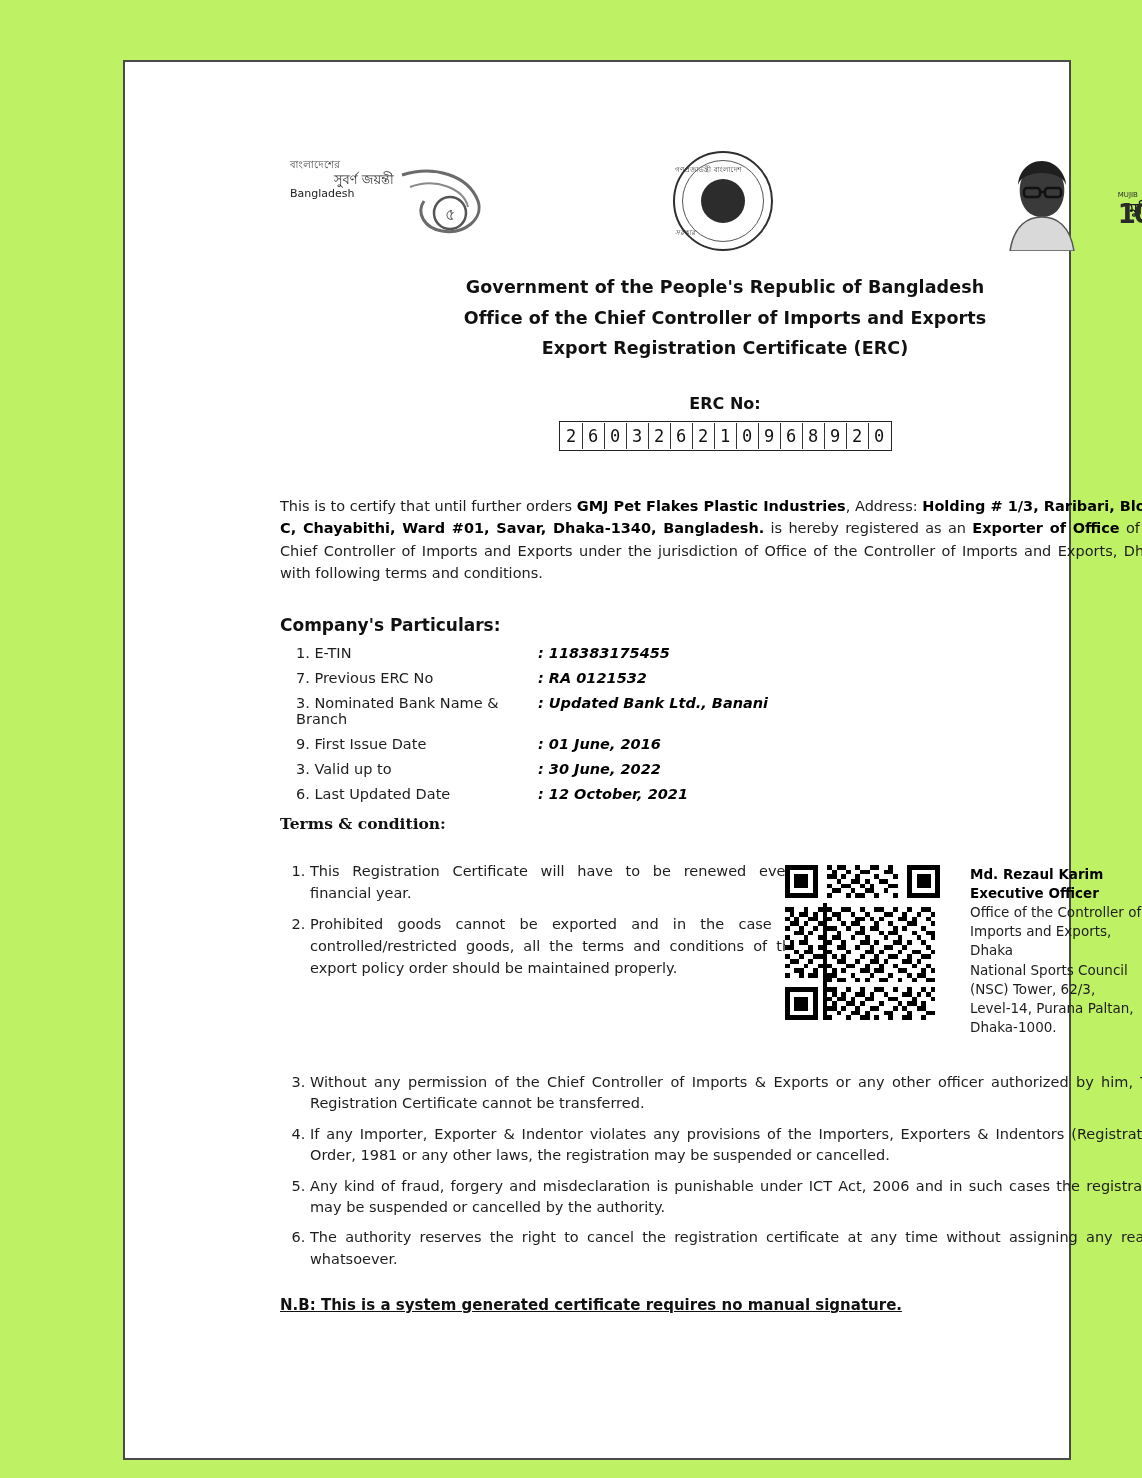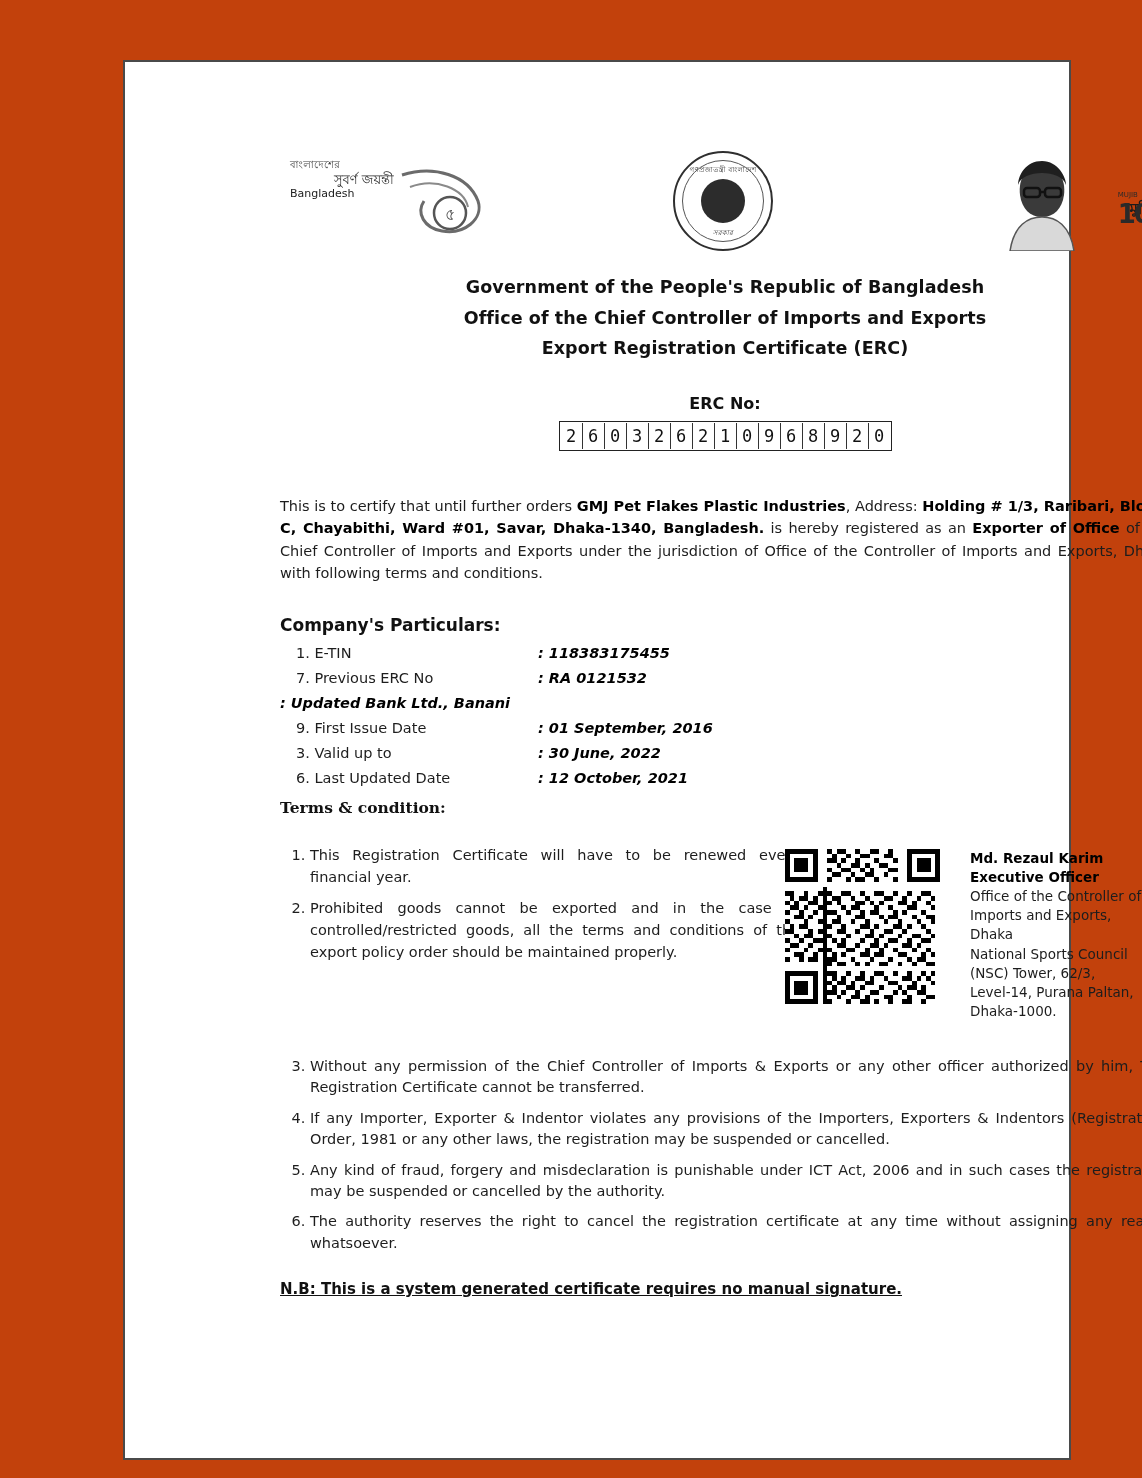--- a/index.html
+++ b/index.html
@@ -13,21 +13,21 @@
     font-family: "DejaVu Sans", sans-serif;
     color: #1a1a1a;
     position: relative;
     overflow: hidden;
   }
   .page {
     position: absolute;
     left: 0; top: 0;
     width: 1142px;
     height: 1478px;
-    background: #c2410c;
+    background: #bef264;
   }
   
   .scan-frame {
     position: absolute;
     left: 123px;
     top: 60px;
     width: 948px;
     height: 1400px;
     border: 2px solid #4a4a4a;
     background: #ffffff;
@@ -108,21 +108,21 @@
     transform: translate(-50%, -50%);
     width: 44px;
     height: 44px;
     border-radius: 50%;
     background: #2c2c2c;
   }
   .emblem-txt-top, .emblem-txt-bot {
     position: absolute;
     left: 0;
     width: 100%;
-    text-align: center;
+    text-align: left;
     font-size: 7px;
     color: #333;
     letter-spacing: .3px;
   }
   .emblem-txt-top { top: 11px; }
   .emblem-txt-bot { bottom: 10px; font-style: italic; }
   .logo-right {
     position: absolute;
     right: 6px;
     top: 8px;
@@ -385,25 +385,26 @@
       <div class="particulars" id="particulars-rows">
           <div class="prow">
             <div class="lbl">1. E-TIN</div>
             <div class="val">: 118383175455</div>
           </div>
           <div class="prow">
             <div class="lbl">7. Previous ERC No</div>
             <div class="val">: RA 0121532</div>
           </div>
           <div class="prow">
+            <div class="lbl">3. Nominated Bank Name &amp; Branch</div>
             <div class="val">: Updated Bank Ltd., Banani</div>
           </div>
           <div class="prow">
             <div class="lbl">9. First Issue Date</div>
-            <div class="val">: 01 September, 2016</div>
+            <div class="val">: 01 June, 2016</div>
           </div>
           <div class="prow">
             <div class="lbl">3. Valid up to</div>
             <div class="val">: 30 June, 2022</div>
           </div>
           <div class="prow">
             <div class="lbl">6. Last Updated Date</div>
             <div class="val">: 12 October, 2021</div>
           </div>
         </div>

